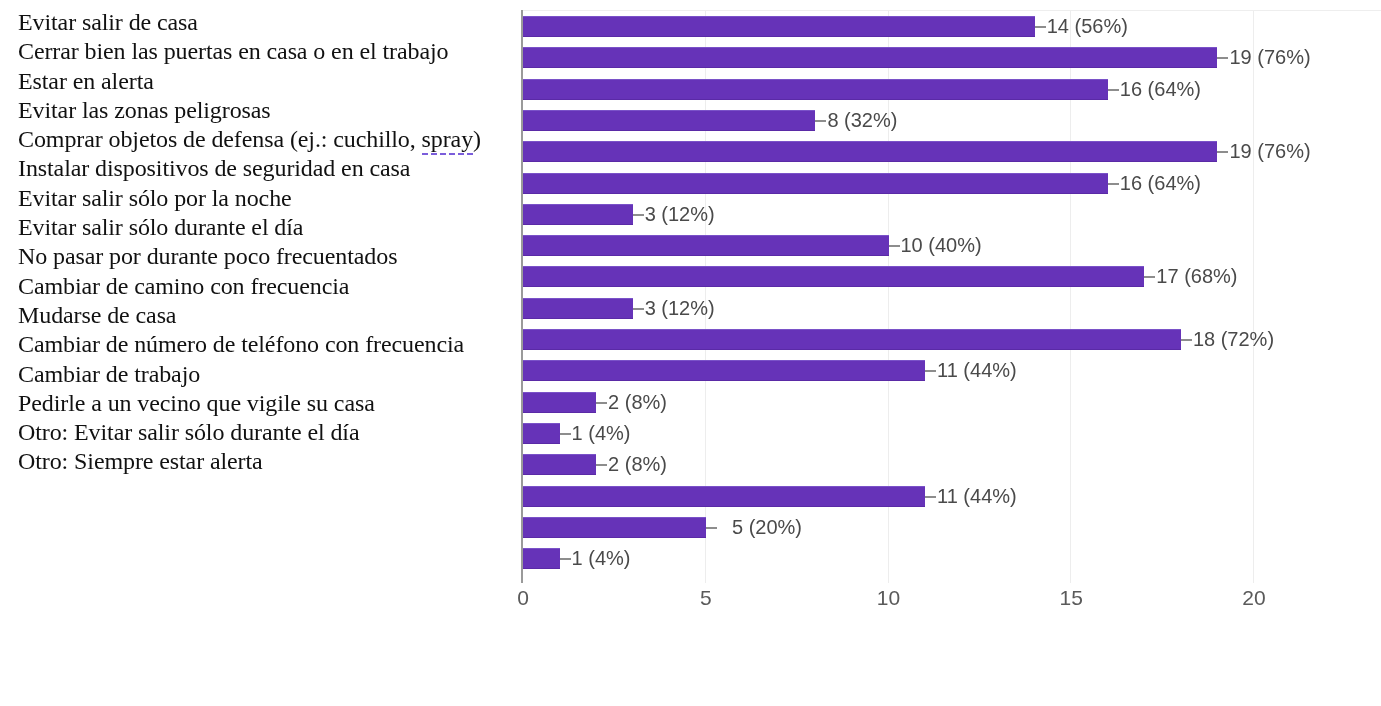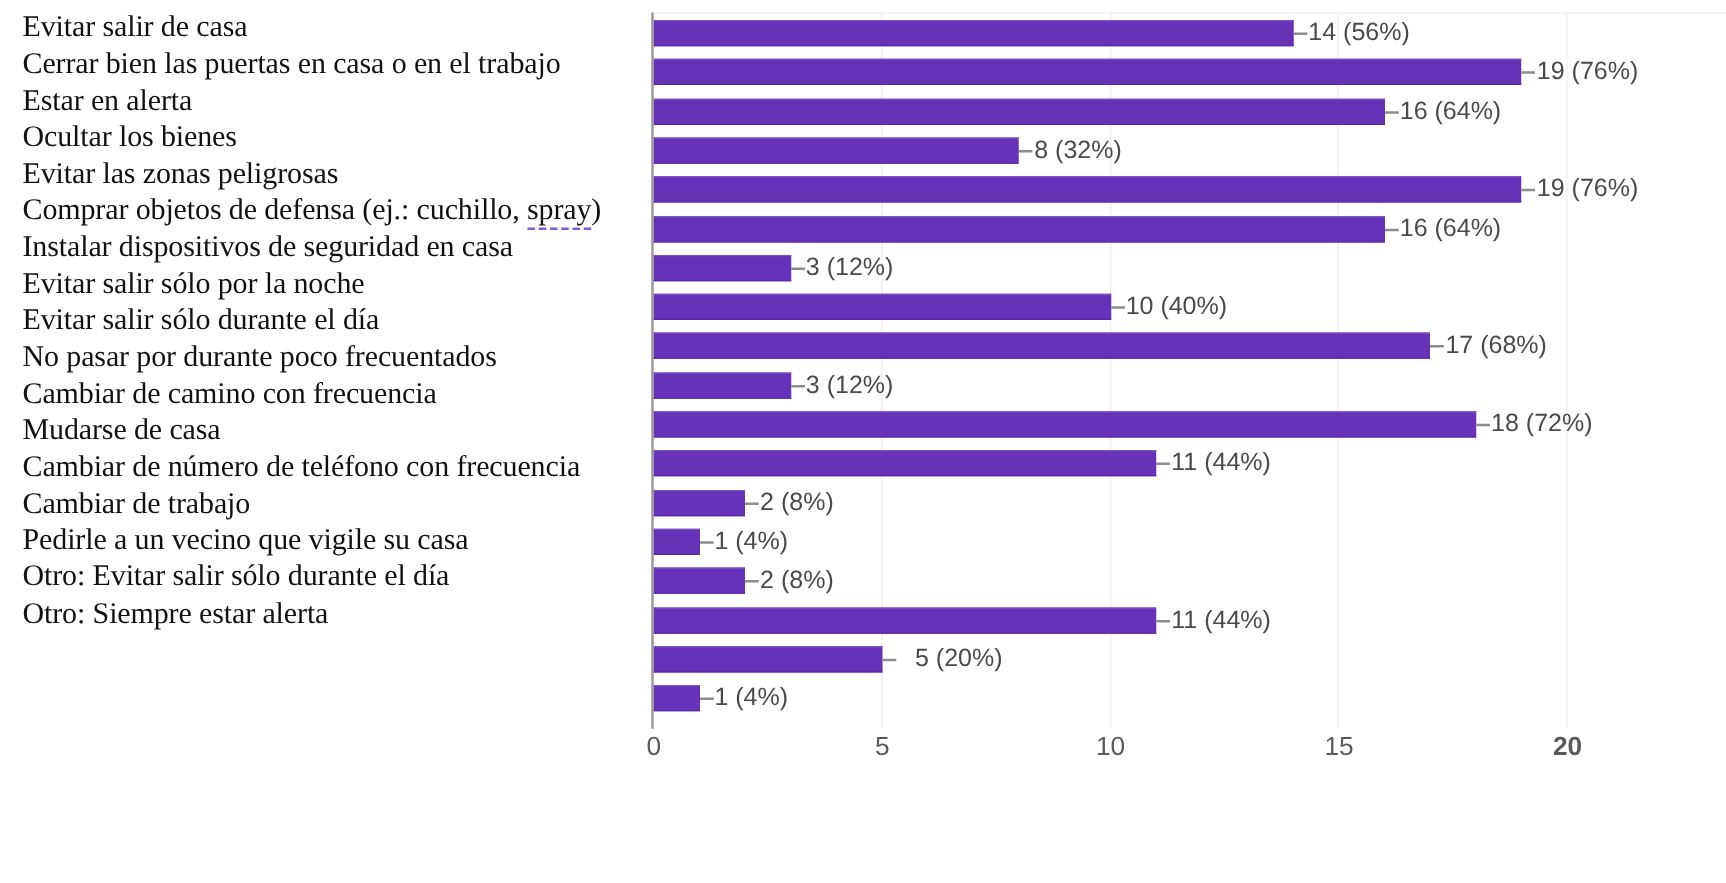--- a/index.html
+++ b/index.html
@@ -131,21 +131,20 @@
 </style>
 </head>
 <body>
 
 <div id="chart-root">
 
   <div id="category-labels">
       <div class="cat-label">Evitar salir de casa</div>
       <div class="cat-label">Cerrar bien las puertas en casa o en el trabajo</div>
       <div class="cat-label">Estar en alerta</div>
-      <div class="cat-label">Ocultar los bienes</div>
       <div class="cat-label">Evitar las zonas peligrosas</div>
       <div class="cat-label">Comprar objetos de defensa (ej.: cuchillo, <span class="misspelled">spray</span>)</div>
       <div class="cat-label">Instalar dispositivos de seguridad en casa</div>
       <div class="cat-label">Evitar salir sólo por la noche</div>
       <div class="cat-label">Evitar salir sólo durante el día</div>
       <div class="cat-label">No pasar por durante poco frecuentados</div>
       <div class="cat-label">Cambiar de camino con frecuencia</div>
       <div class="cat-label">Mudarse de casa</div>
       <div class="cat-label">Cambiar de número de teléfono con frecuencia</div>
       <div class="cat-label">Cambiar de trabajo</div>
@@ -254,16 +253,16 @@
           <div class="bar-value" style="left: 48.55px;">1 (4%)</div>
         </div>
       </div>
   </div>
 
   <div id="x-axis">
       <div class="x-tick" style="left: 2px;">0</div>
       <div class="x-tick" style="left: 184.75px;">5</div>
       <div class="x-tick" style="left: 367.5px;">10</div>
       <div class="x-tick" style="left: 550.25px;">15</div>
-      <div class="x-tick" style="left: 733px; font-weight: bold;">20</div>
+      <div class="x-tick" style="left: 733px;">20</div>
     </div>
 
 </div>
 
 </body></html>

